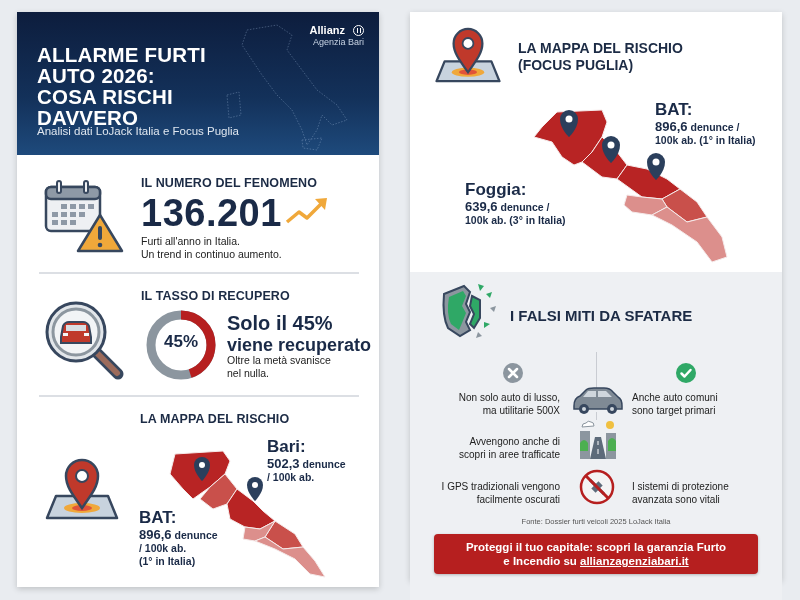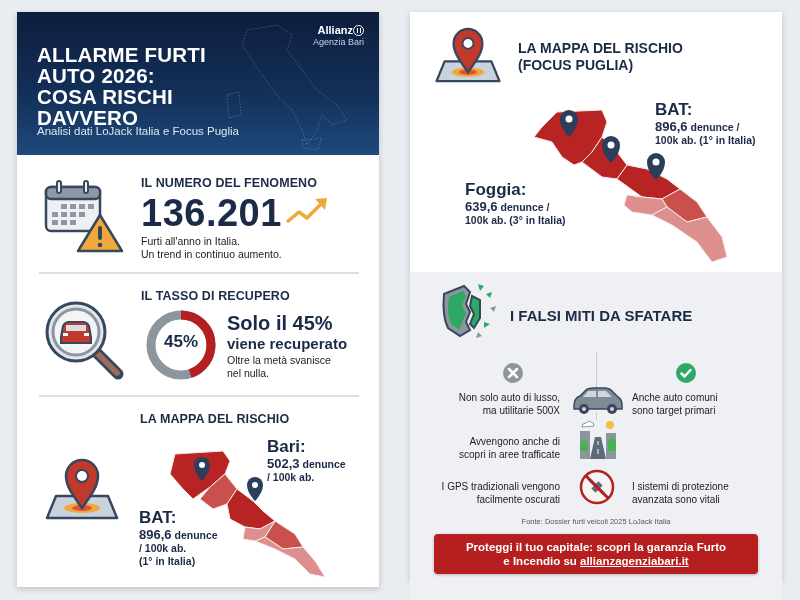--- a/index.html
+++ b/index.html
@@ -29,21 +29,21 @@
     position: absolute; left: 20px; top: 32px; width: 210px;
     color: #ffffff; font-weight: bold; font-size: 20.5px; line-height: 21px; letter-spacing: 0.2px;
   }
   .hero-title span { display: block; }
   .hero-sub {
     position: absolute; left: 20px; top: 113px; color: #dfe6ef; font-size: 11.5px;
   }
   .brand {
     position: absolute; right: 15px; top: 12px; text-align: right; color: #ffffff;
   }
-  .brand-name { font-weight: bold; font-size: 11px; display: flex; align-items: center; gap: 0; justify-content: flex-end; }
+  .brand-name { font-weight: bold; font-size: 11px; display: flex; align-items: center; gap: 8px; justify-content: flex-end; }
   .brand-logo {
     display: inline-block; width: 11px; height: 11px; border: 1.3px solid #fff; border-radius: 50%;
     position: relative;
   }
   .brand-logo::before, .brand-logo::after {
     content: ""; position: absolute; top: 2px; width: 1.3px; height: 5px; background: #fff;
   }
   .brand-logo::before { left: 3px; } .brand-logo::after { left: 5.5px; }
   .brand-agency { font-size: 9px; color: #c7d3e3; margin-top: 1px; }
 
@@ -51,21 +51,21 @@
     position: absolute; font-weight: bold; font-size: 12.5px; color: #1c2b45; letter-spacing: 0.1px; text-align: right;
   }
   .divider { position: absolute; left: 22px; width: 320px; height: 1.5px; background: #dcdfe4; }
 
   .big-number {
     position: absolute; left: 124px; top: 180px; font-size: 38px; font-weight: bold; color: #1a2a47; letter-spacing: 0.5px;
   }
   .small-text { position: absolute; font-size: 10.5px; line-height: 13px; color: #222; }
 
   .pct-big { position: absolute; left: 210px; top: 300px; font-size: 20px; font-weight: bold; color: #1a2a47; }
-  .pct-sub { position: absolute; left: 210px; top: 323px; font-size: 15px; font-weight: bold; color: #1a2a47; }
+  .pct-sub { position: absolute; left: 210px; top: 323px; font-size: 18px; font-weight: bold; color: #1a2a47; }
   .donut-label {
     position: absolute; left: 143px; top: 320px; width: 70px; text-align: center;
     font-size: 17px; font-weight: bold; color: #1a2a47;
   }
 
   .map-label { position: absolute; color: #1a2a47; line-height: 13px; }
   .map-label .region { font-size: 17px; font-weight: bold; display: block; line-height: 19px; }
   .map-label .val { font-size: 13px; font-weight: bold; }
   .map-label .unit { font-size: 10.5px; font-weight: bold; }
   .map-label .rest { font-size: 10.5px; font-weight: bold; display: block; }

